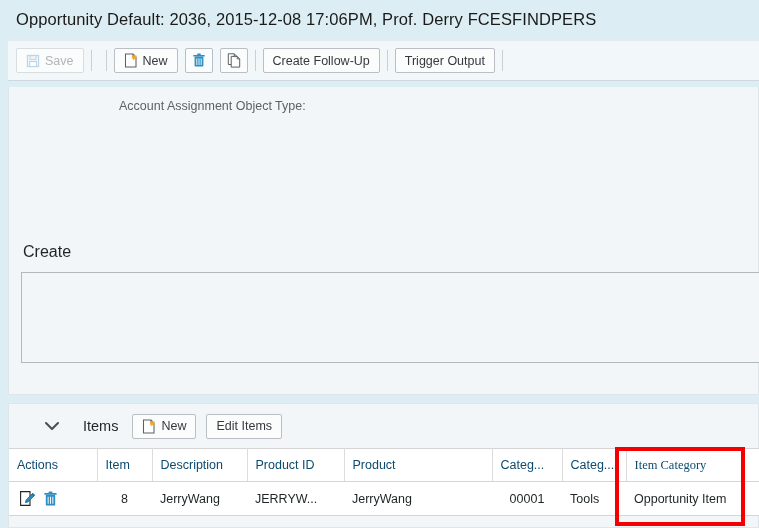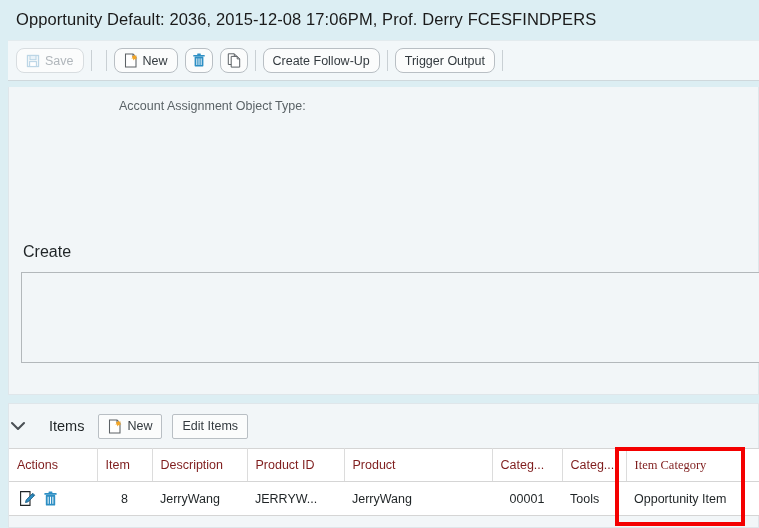--- a/index.html
+++ b/index.html
@@ -36,21 +36,21 @@
     background: #f2f7f9;
     border-top: 1px solid #e3ebee;
     border-bottom: 1px solid #cfd8dc;
     display: flex; align-items: center;
     padding-left: 8px;
   }
   .tbtn {
     height: 25px;
     border: 1px solid #b9bfc4;
     background: #fbfcfc;
-    border-radius: 8px;
+    border-radius: 2px;
     display: inline-flex; align-items: center; gap: 5px;
     padding: 0 9px;
     font-size: 12.5px;
     color: #333a3f;
     white-space: nowrap;
     cursor: pointer;
   }
   .tbtn.icononly { padding: 0 6px; }
   .tbtn.disabled {
     border-color: #d8dde0;
@@ -93,21 +93,21 @@
   
   .items-panel {
     position: absolute; left: 8px; top: 403px; width: 751px; height: 125px;
     background: #f2f6f8;
     border: 1px solid #dfe6ea;
   }
   .items-header {
     position: relative;
     height: 44px;
     display: flex; align-items: center;
-    padding-left: 0;
+    padding-left: 34px;
     background: #f2f6f8;
   }
   .chev {
     width: 18px; height: 18px; flex: 0 0 auto;
     display: flex; align-items: center; justify-content: center;
     cursor: pointer;
   }
   .items-label {
     margin-left: 22px; margin-right: 14px;
     font-size: 14.5px; color: #1f2426;
@@ -127,21 +127,21 @@
   
   table.items-table {
     width: 100%;
     border-collapse: collapse;
     table-layout: fixed;
     background: #ffffff;
   }
   table.items-table th {
     font-weight: normal;
     font-size: 12.5px;
-    color: #7f1d1d;
+    color: #0c4a6e;
     text-align: left;
     padding: 0 8px;
     height: 33px;
     background: #ffffff;
     border-right: 1px solid #dcdcdc;
     border-top: 1px solid #d5d5d5;
     border-bottom: 1px solid #d5d5d5;
     overflow: hidden; white-space: nowrap;
   }
   table.items-table td {

